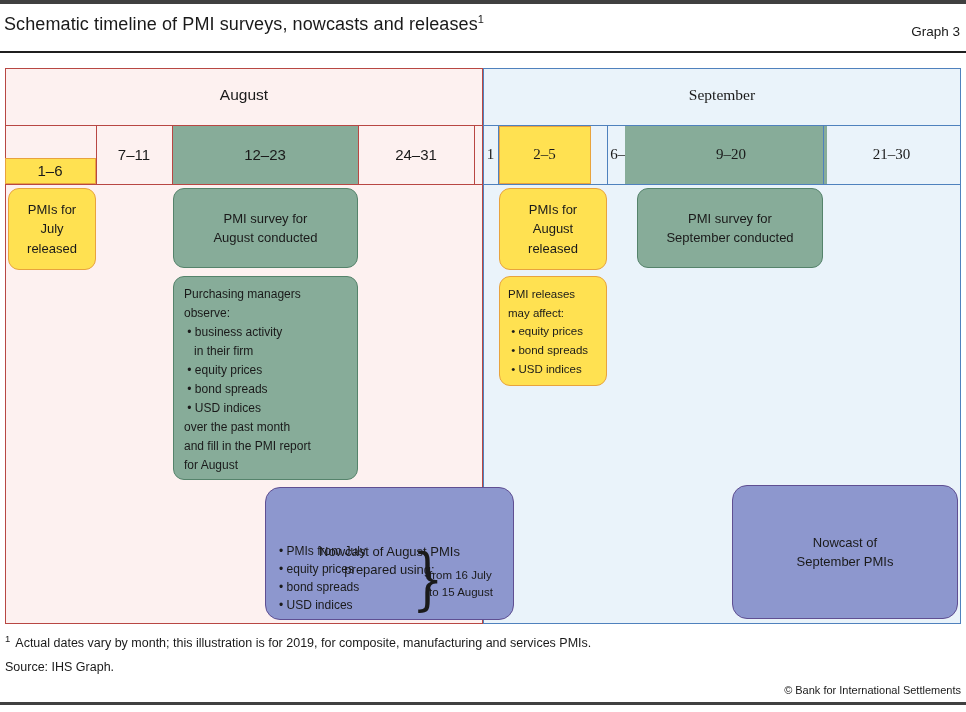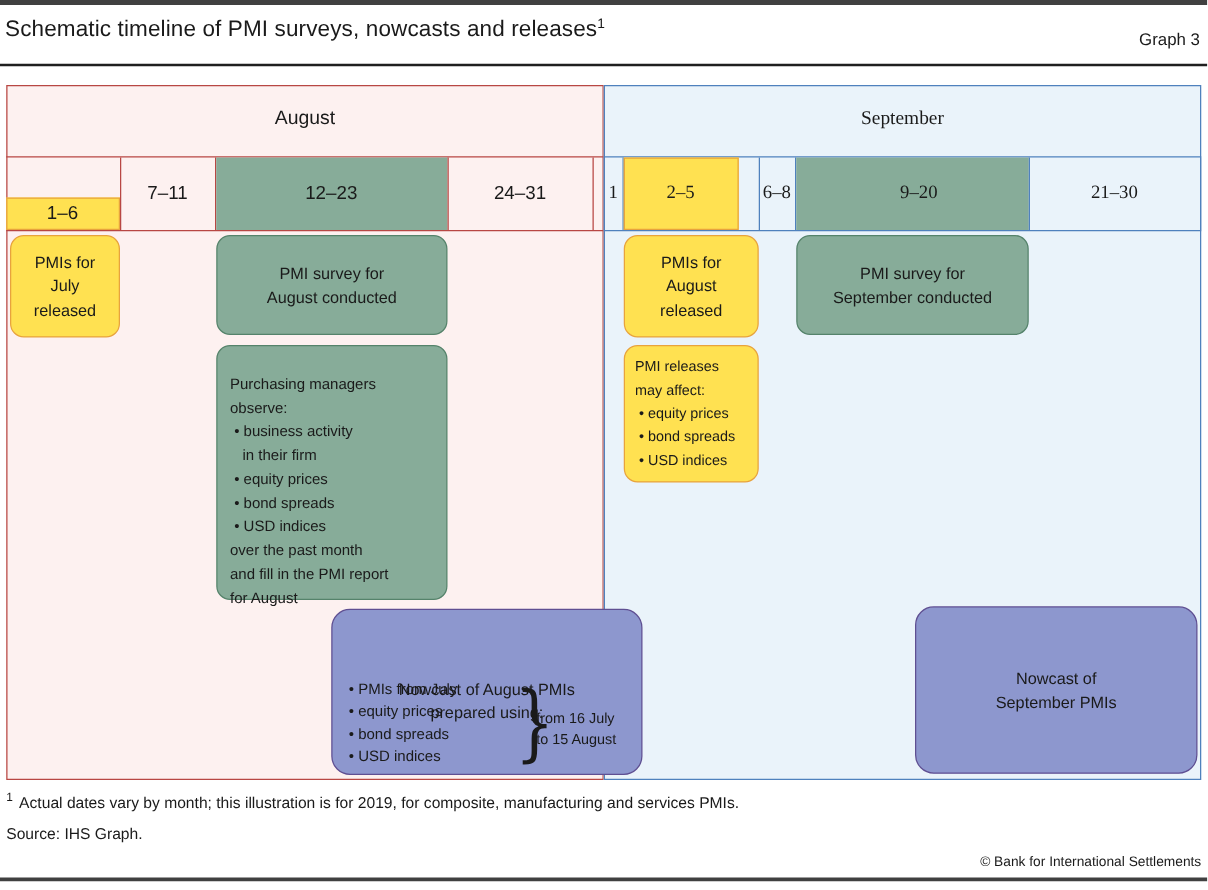--- a/index.html
+++ b/index.html
@@ -32,21 +32,21 @@
   .cell-green{background:#87ac99;}
 
   .bubble{border-radius:11px;border:1.6px solid;white-space:pre;line-height:1.5;}
   .bubble-yellow{background:#ffe151;border-color:#e8a33d;}
   .bubble-green{background:#87ac99;border-color:#55836b;}
   .bubble-purple{background:#8d97ce;border-color:#5f4f92;}
   .bubble-center{display:flex;align-items:center;justify-content:center;text-align:center;font-size:13px;}
 
   .box-july-released{left:8px;top:188px;width:88px;height:82px;}
   .box-aug-survey{left:173px;top:188px;width:185px;height:80px;}
-  .box-aug-observe{left:173px;top:276px;width:185px;height:204px;font-size:12px;line-height:1.58;padding:21px 0 0 10px;}
+  .box-aug-observe{left:173px;top:276px;width:185px;height:204px;font-size:12px;line-height:1.58;padding:8px 0 0 10px;}
   .box-aug-nowcast{left:265px;top:487px;width:249px;height:133px;border-radius:15px;}
   .box-aug-released{left:499px;top:188px;width:108px;height:82px;}
   .box-aug-affect{left:499px;top:276px;width:108px;height:110px;font-size:11.5px;line-height:1.62;padding:8px 0 0 8px;}
   .box-sep-survey{left:637px;top:188px;width:186px;height:80px;}
   .box-sep-nowcast{left:732px;top:485px;width:226px;height:134px;border-radius:15px;}
 
   .nowcast-title{text-align:center;font-size:13px;line-height:1.4;padding-top:7px;white-space:pre;}
   .nowcast-bullets{position:absolute;left:13px;top:54px;font-size:12px;line-height:1.5;white-space:pre;}
   .nowcast-brace{position:absolute;left:146px;top:58px;font-size:52px;line-height:1;font-family:"DejaVu Serif",serif;font-weight:400;transform:scaleY(1.28) scaleX(.95);transform-origin:top left;}
   .nowcast-window{position:absolute;left:163px;top:79px;font-size:11.5px;line-height:1.5;white-space:pre;}
@@ -77,21 +77,21 @@
       <div class="cell cell-plain-aug" style="left:353px;width:117px;">24–31</div>
     </div>
   </div>
 
   <div class="abs panel panel-september">
     <span class="month-label">September</span>
     <div class="date-row">
       <div class="cell cell-plain-sep" style="left:0;width:16px;">1</div>
       <div class="cell cell-yellow" style="left:16px;width:92px;">2–5</div>
       <div class="cell cell-plain-sep" style="left:124px;width:30px;">6–8</div>
-      <div class="cell cell-green" style="left:154px;width:186px;padding-left:11px;">9–20</div>
+      <div class="cell cell-green" style="left:142px;width:202px;padding-left:11px;">9–20</div>
       <div class="cell cell-plain-sep" style="left:340px;width:138px;">21–30</div>
     </div>
   </div>
 
   <div class="abs bubble bubble-yellow bubble-center box-july-released">PMIs for
 July
 released</div>
 
   <div class="abs bubble bubble-green bubble-center box-aug-survey">PMI survey for
 August conducted</div>

